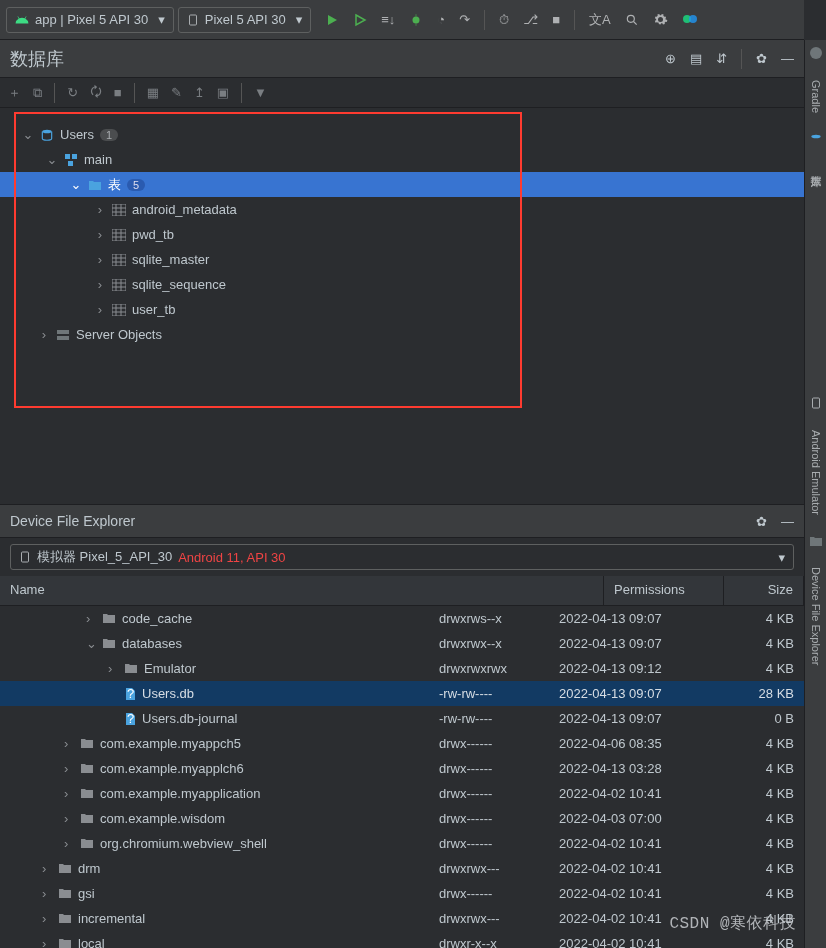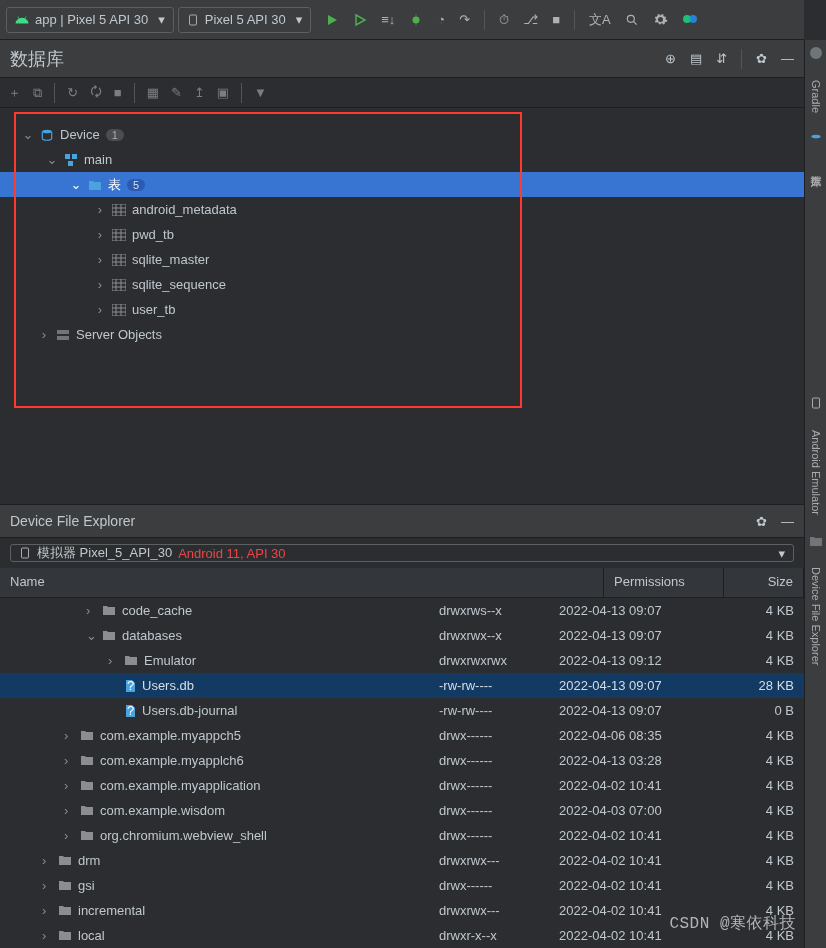--- a/index.html
+++ b/index.html
@@ -19,21 +19,21 @@
 .red-box { position:absolute; left:14px; top:4px; width:508px; height:296px; border:2px solid #ff3b30; pointer-events:none; z-index:10; }
 .tree { padding-top:14px; }
 .tree-row { height:25px; display:flex; align-items:center; gap:6px; cursor:pointer; }
 .tree-row.sel { background:#3874d1; color:#fff; }
 .tree-row .chev { width:12px; display:inline-block; text-align:center; color:#8a8d91; }
 .tree-row.sel .chev { color:#fff; }
 .badge { background:#4b4d4f; border-radius:8px; padding:0 6px; font-size:11px; color:#a9adb0; }
 .tree-row.sel .badge { background:#2a5bb0; color:#dde; }
 .dfe-head { height:34px; background:#3b3d3f; display:flex; align-items:center; padding:0 10px; border-top:1px solid #1e1f22; border-bottom:1px solid #1e1f22; margin-top:36px; }
 .dfe-head .title { flex:1; font-size:14px; }
-.device-sel { margin:6px 10px; height:18px; border:1px solid #5e6060; border-radius:3px; display:flex; align-items:center; padding:0 8px; gap:6px; cursor:pointer; }
+.device-sel { margin:6px 10px; height:26px; border:1px solid #5e6060; border-radius:3px; display:flex; align-items:center; padding:0 8px; gap:6px; cursor:pointer; }
 .device-sel .dim { color:#ef4444; }
 .file-table { width:100%; }
 .ft-head { height:30px; display:flex; border-bottom:1px solid #1e1f22; background:#33363a; }
 .ft-head > div { padding:6px 10px; border-right:1px solid #1e1f22; color:#bfc8ce; }
 .col-name { flex:1; }
 .col-perm { width:120px; }
 .col-date { width:175px; }
 .col-size { width:80px; text-align:right; }
 .ft-row { height:25px; display:flex; align-items:center; cursor:pointer; }
 .ft-row.sel { background:#123a63; color:#d6dde4; }
@@ -142,21 +142,21 @@
 
   <div class="tree-panel">
     <div class="red-box"></div>
     <div class="tree">
       <div class="tree-row" style="padding-left:22px">
         <span class="chev">⌄</span>
         <svg width="14" height="14" viewBox="0 0 24 24">
             <ellipse cx="12" cy="6" rx="8" ry="3" fill="#4aa3df"></ellipse>
             <path d="M4 6v12c0 1.7 3.6 3 8 3s8-1.3 8-3V6" fill="none" stroke="#4aa3df" stroke-width="2"></path>
           </svg>
-        <span>Device</span>
+        <span>Users</span>
         <span class="badge">1</span>
       </div>
       <div class="tree-row" style="padding-left:46px">
         <span class="chev">⌄</span>
         <svg width="14" height="14">
             <rect x="1" y="1" width="5" height="5" fill="#4aa3df"></rect>
             <rect x="8" y="1" width="5" height="5" fill="#4aa3df"></rect>
             <rect x="4" y="8" width="5" height="5" fill="#4aa3df"></rect>
           </svg>
         <span>main</span>

